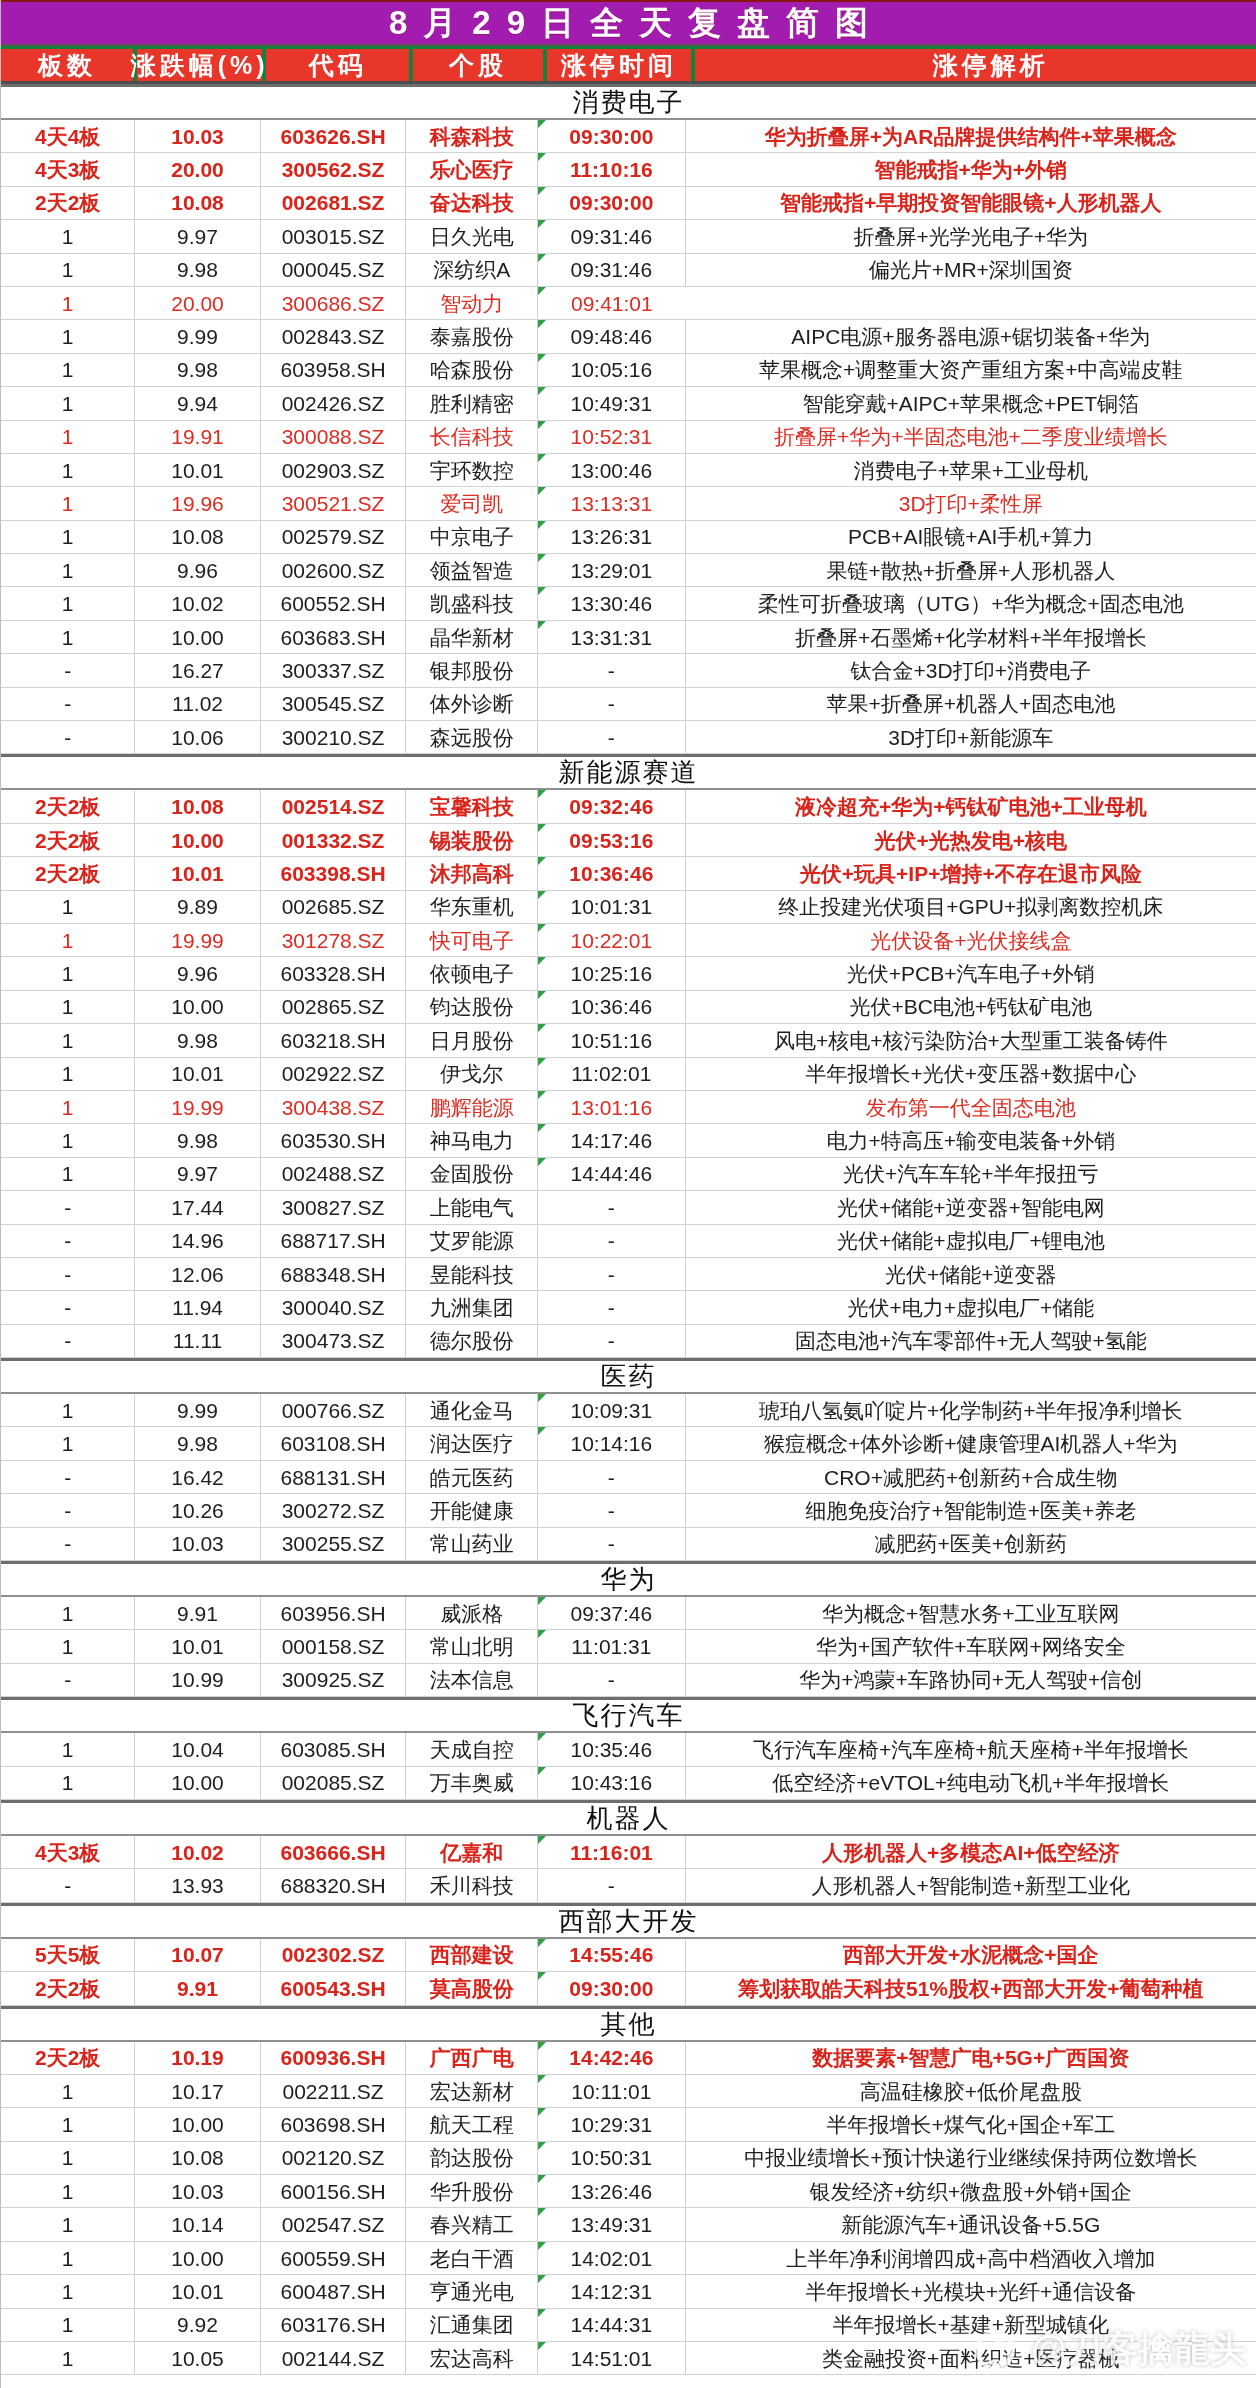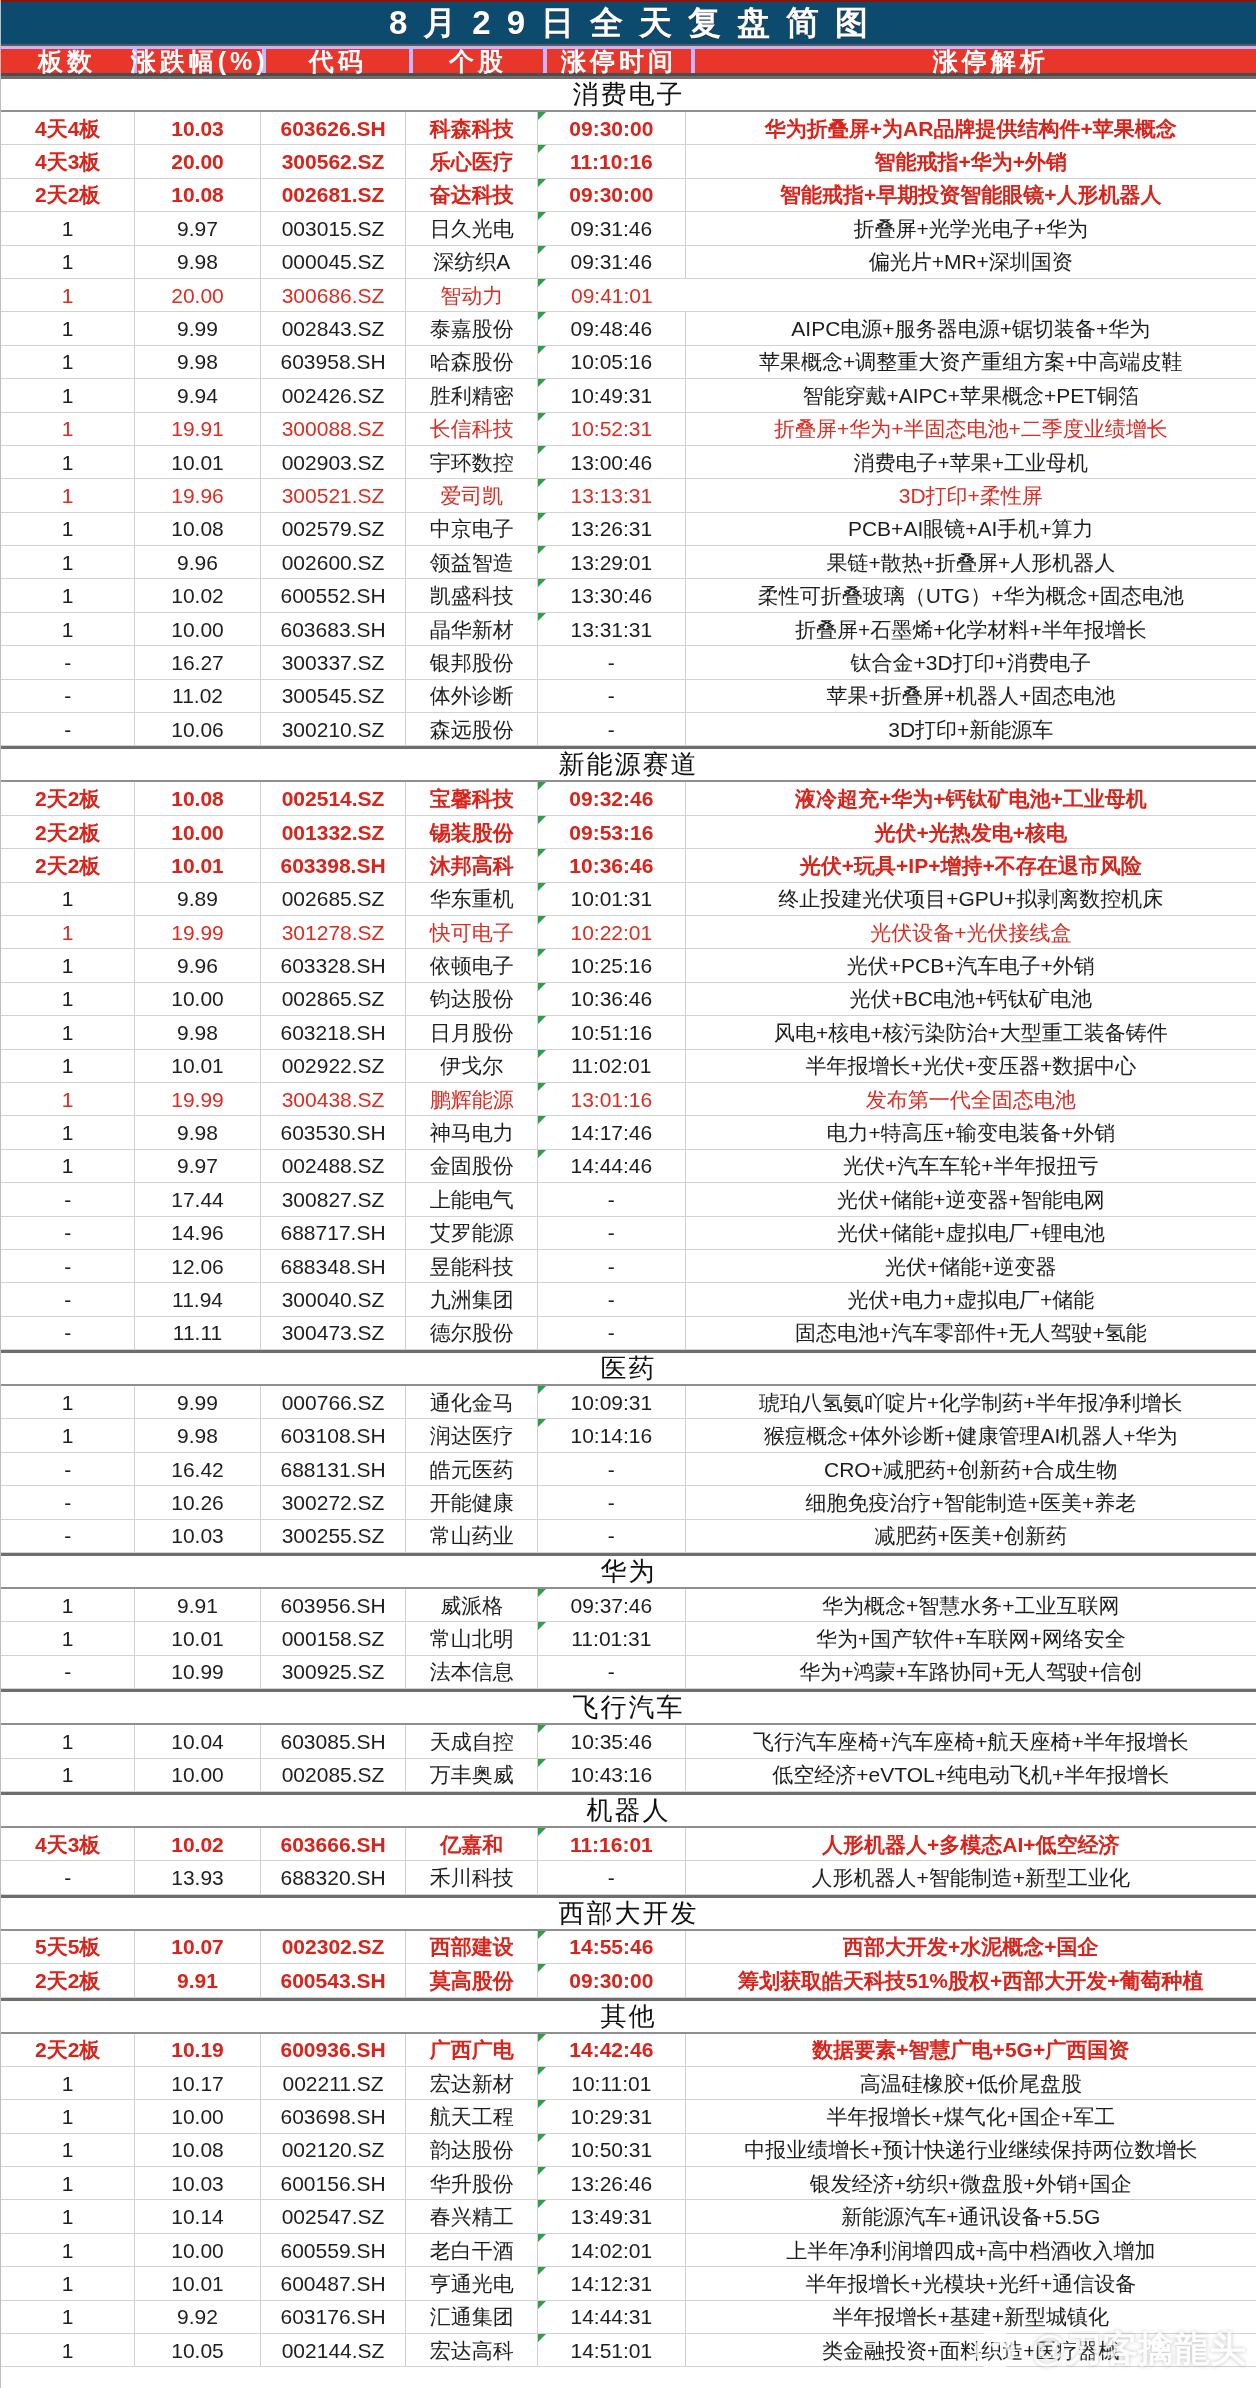--- a/index.html
+++ b/index.html
@@ -9,37 +9,37 @@
     height: 2388px;
     overflow: hidden;
     font-family: "Liberation Sans", "DejaVu Sans", sans-serif;
     border-left: 1px solid #bdbdbd;
   }
   .page { display: flex; flex-direction: column; height: 100%; }
 
   
   .title-bar {
     height: 46px;
-    background: #0c4a6e;
+    background: #a21caf;
     border-top: 2px solid #8a1410;
     border-bottom: 2px solid #5a5a5a;
     display: flex; align-items: center; justify-content: center;
   }
   .title-bar .title-text {
     color: #ffffff; font-size: 33px; font-weight: 700;
     letter-spacing: 16px; text-indent: 16px;
     text-shadow: 0 1px 0 rgba(120,0,0,.35);
     white-space: nowrap;
   }
 
   
   .col-header {
-    height: 30px;
+    height: 38px;
     display: flex;
-    background: #c4b5fd;
+    background: #15803d;
     padding-top: 3px;
     border-bottom: 3px solid #4d4d4d;
   }
   .col-header .hcell {
     background: #e8362b;
     color: #ffffff; font-weight: 700; font-size: 25px;
     letter-spacing: 4px;
     display: flex; align-items: center; justify-content: center;
     margin-right: 4px;
     white-space: nowrap;

